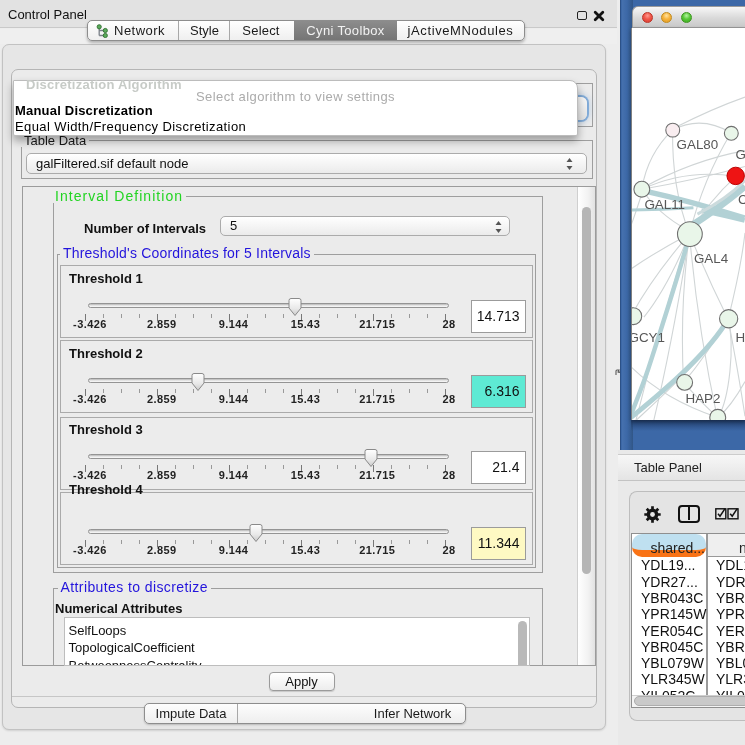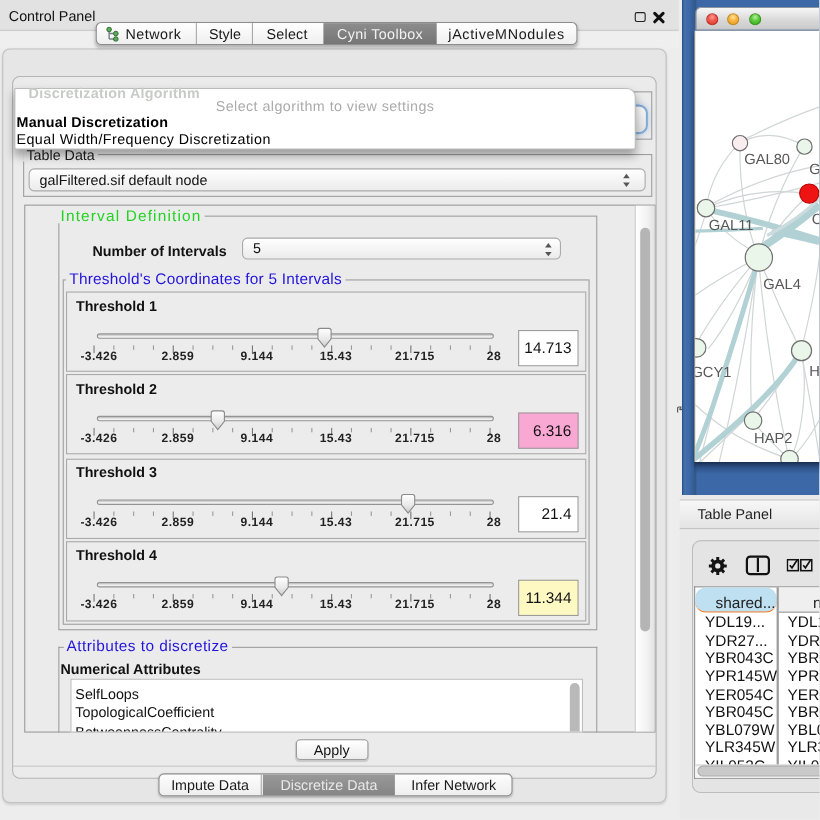--- a/index.html
+++ b/index.html
@@ -158,21 +158,21 @@
 <svg class="abs" style="left:189.7px;top:371.9px;" width="16" height="20" viewBox="0 0 16 20">
 <defs>
       <linearGradient id="th340" x1="0" y1="0" x2="0" y2="1">
         <stop offset="0" stop-color="#ffffff"></stop>
         <stop offset="0.6" stop-color="#e8e8e8"></stop>
         <stop offset="1" stop-color="#c9c9c9"></stop>
       </linearGradient>
     </defs>
 <path d="M4 1.5 L12 1.5 Q14 1.5 14 3.5 L14 11 L8 18.5 L2 11 L2 3.5 Q2 1.5 4 1.5 Z" fill="url(#th340)" stroke="#8a8a8a" stroke-width="1"></path>
   </svg>
-<div class="abs" style="left:470.5px;top:375.1px;width:55px;height:33px;background:#f9a8d4;border:1px solid #9b9b9b;font-size:14px;color:#111;text-align:right;line-height:31px;"><span style="margin-right:5px;">6.316</span></div>
+<div class="abs" style="left:470.5px;top:375.1px;width:55px;height:33px;background:#5eead4;border:1px solid #9b9b9b;font-size:14px;color:#111;text-align:right;line-height:31px;"><span style="margin-right:5px;">6.316</span></div>
 <div class="abs" style="left:59.5px;top:416.6px;width:473.5px;height:73px;border:1px solid #aaa;background:#ececec;"></div>
 <div class="abs" style="left:69px;top:421.8px;font-size:13px;font-weight:bold;color:#111;">Threshold 3</div>
 <div class="abs" style="left:88px;top:453.8px;width:361px;height:5px;border-radius:3px;background:linear-gradient(#b5b5b5,#ededed 60%,#f7f7f7);border:1px solid #949494;"></div>
 <div class="abs" style="left:85.4px;top:465.1px;width:1px;height:7px;background:#777;"></div>
 <div class="abs" style="left:103.4px;top:465.1px;width:1px;height:4px;background:#999;"></div>
 <div class="abs" style="left:121.3px;top:465.1px;width:1px;height:4px;background:#999;"></div>
 <div class="abs" style="left:139.3px;top:465.1px;width:1px;height:4px;background:#999;"></div>
 <div class="abs" style="left:157.2px;top:465.1px;width:1px;height:7px;background:#777;"></div>
 <div class="abs" style="left:175.2px;top:465.1px;width:1px;height:4px;background:#999;"></div>
 <div class="abs" style="left:193.1px;top:465.1px;width:1px;height:4px;background:#999;"></div>
@@ -201,21 +201,21 @@
       <linearGradient id="th417" x1="0" y1="0" x2="0" y2="1">
         <stop offset="0" stop-color="#ffffff"></stop>
         <stop offset="0.6" stop-color="#e8e8e8"></stop>
         <stop offset="1" stop-color="#c9c9c9"></stop>
       </linearGradient>
     </defs>
 <path d="M4 1.5 L12 1.5 Q14 1.5 14 3.5 L14 11 L8 18.5 L2 11 L2 3.5 Q2 1.5 4 1.5 Z" fill="url(#th417)" stroke="#8a8a8a" stroke-width="1"></path>
   </svg>
 <div class="abs" style="left:470.5px;top:451.3px;width:55px;height:33px;background:#fff;border:1px solid #9b9b9b;font-size:14px;color:#111;text-align:right;line-height:31px;"><span style="margin-right:5px;">21.4</span></div>
 <div class="abs" style="left:59.5px;top:491.8px;width:473.5px;height:73px;border:1px solid #aaa;background:#ececec;"></div>
-<div class="abs" style="left:69px;top:497.0px;font-size:13px;font-weight:bold;color:#111;">Threshold 4</div>
+<div class="abs" style="left:69px;top:482px;font-size:13px;font-weight:bold;color:#111;">Threshold 4</div>
 <div class="abs" style="left:88px;top:529.0px;width:361px;height:5px;border-radius:3px;background:linear-gradient(#b5b5b5,#ededed 60%,#f7f7f7);border:1px solid #949494;"></div>
 <div class="abs" style="left:85.4px;top:540.3px;width:1px;height:7px;background:#777;"></div>
 <div class="abs" style="left:103.4px;top:540.3px;width:1px;height:4px;background:#999;"></div>
 <div class="abs" style="left:121.3px;top:540.3px;width:1px;height:4px;background:#999;"></div>
 <div class="abs" style="left:139.3px;top:540.3px;width:1px;height:4px;background:#999;"></div>
 <div class="abs" style="left:157.2px;top:540.3px;width:1px;height:7px;background:#777;"></div>
 <div class="abs" style="left:175.2px;top:540.3px;width:1px;height:4px;background:#999;"></div>
 <div class="abs" style="left:193.1px;top:540.3px;width:1px;height:4px;background:#999;"></div>
 <div class="abs" style="left:211.1px;top:540.3px;width:1px;height:4px;background:#999;"></div>
 <div class="abs" style="left:229.0px;top:540.3px;width:1px;height:7px;background:#777;"></div>
@@ -256,21 +256,20 @@
   <div style="margin:3.5px 0 0 3.5px;line-height:17.5px;">SelfLoops<br>TopologicalCoefficient<br>BetweennessCentrality</div>
 </div>
 <div class="abs" style="left:518px;top:621px;width:9px;height:44px;background:#b9b9b9;border-radius:5px 5px 0 0;"></div>
 
 <div class="abs" style="left:12px;top:696px;width:584px;height:1px;background:#c6c6c6;"></div>
 
 <div class="abs" style="left:268.5px;top:672px;width:66px;height:19px;background:linear-gradient(#ffffff,#ededed);border:1px solid #9b9b9b;border-radius:4px;text-align:center;line-height:17px;font-size:13px;color:#111;box-shadow:0 1px 1px rgba(0,0,0,0.15);">Apply</div>
 
 <div class="abs" style="left:144px;top:703px;width:322px;height:21px;border:1px solid #8d8d8d;border-radius:5px;background:linear-gradient(#fdfdfd,#eeeeee);box-shadow:0 1px 2px rgba(0,0,0,0.2);font-size:13px;">
   <div class="abs" style="left:0;top:0;width:93px;height:19px;line-height:19px;text-align:center;color:#1a1a1a;border-right:1px solid #a8a8a8;">Impute Data</div>
-  <div class="abs" style="left:94px;top:0;width:120px;height:19px;line-height:19px;text-align:center;color:#e9e9e9;background:linear-gradient(#999999,#858585);">Discretize Data</div>
   <div class="abs" style="left:215px;top:0;width:105px;height:19px;line-height:19px;text-align:center;color:#1a1a1a;">Infer Network</div>
 </div>
 
 <svg class="abs" style="left:615px;top:368.5px;" width="7" height="7" viewBox="0 0 7 7">
     <path d="M1 6 L1 2 Q1 1 2 1 L4 1 L3 3 Q4.5 4 5 2.5" fill="none" stroke="#5a5a5a" stroke-width="1.1"></path>
   </svg>
 
 <div class="abs" style="left:620px;top:0;width:125px;height:450px;background:#3c68a7;border-left:1.5px solid #2c5187;"></div>
 <div class="abs" style="left:621.5px;top:0;width:11px;height:450px;background:linear-gradient(90deg,#4671ae,#3c68a7 45%,#315687 100%);"></div>
 <div class="abs" style="left:631px;top:420px;width:114px;height:11px;background:linear-gradient(#22406f,rgba(60,104,167,0));"></div>
@@ -349,21 +348,21 @@
   <div style="position:absolute;left:7.5px;top:0;width:2px;height:13px;background:#111;"></div>
 </div>
 <svg class="abs" style="left:715px;top:508px;" width="24" height="12" viewBox="0 0 24 12">
   <rect x="0.8" y="0.8" width="10" height="10" fill="none" stroke="#111" stroke-width="1.4"></rect>
   <path d="M3 5.8 L5 8.2 L10 0.6" stroke="#111" stroke-width="1.5" fill="none"></path>
   <rect x="13" y="0.8" width="10" height="10" fill="none" stroke="#111" stroke-width="1.4"></rect>
   <path d="M15.2 5.8 L17.2 8.2 L22.2 0.6" stroke="#111" stroke-width="1.5" fill="none"></path>
 </svg>
 
 <div class="abs" style="left:631px;top:533px;width:114px;height:175px;background:#fff;border:1px solid #8f8f8f;border-right:none;overflow:hidden;"></div>
-<div class="abs" style="left:632px;top:534px;width:74px;height:23px;background:#bfe0f0;border-bottom:1px solid #f97316;text-align:right;line-height:28px;font-size:14px;color:#222;border-radius:10px;"><span style="margin-right:1px;">shared...</span></div>
+<div class="abs" style="left:632px;top:534px;width:74px;height:23px;background:#bfe0f0;border-bottom:7px solid #f97316;text-align:right;line-height:28px;font-size:14px;color:#222;border-radius:10px;"><span style="margin-right:1px;">shared...</span></div>
 <div class="abs" style="left:708px;top:534px;width:37px;height:23px;background:#efefef;border-bottom:1px solid #999;font-size:14px;color:#222;line-height:28px;"><span style="margin-left:31px;">n</span></div>
 <div class="abs" style="left:706px;top:534px;width:2px;height:172px;background:#9a9a9a;"></div>
 <div class="abs" style="left:641px;top:557.3px;font-size:14px;color:#111;">YDL19...</div>
 <div class="abs" style="left:716px;top:557.3px;font-size:14px;color:#111;white-space:nowrap;">YDL1</div>
 <div class="abs" style="left:641px;top:573.6px;font-size:14px;color:#111;">YDR27...</div>
 <div class="abs" style="left:716px;top:573.6px;font-size:14px;color:#111;white-space:nowrap;">YDR2</div>
 <div class="abs" style="left:641px;top:589.9px;font-size:14px;color:#111;">YBR043C</div>
 <div class="abs" style="left:716px;top:589.9px;font-size:14px;color:#111;white-space:nowrap;">YBR0</div>
 <div class="abs" style="left:641px;top:606.2px;font-size:14px;color:#111;">YPR145W</div>
 <div class="abs" style="left:716px;top:606.2px;font-size:14px;color:#111;white-space:nowrap;">YPR1</div>

